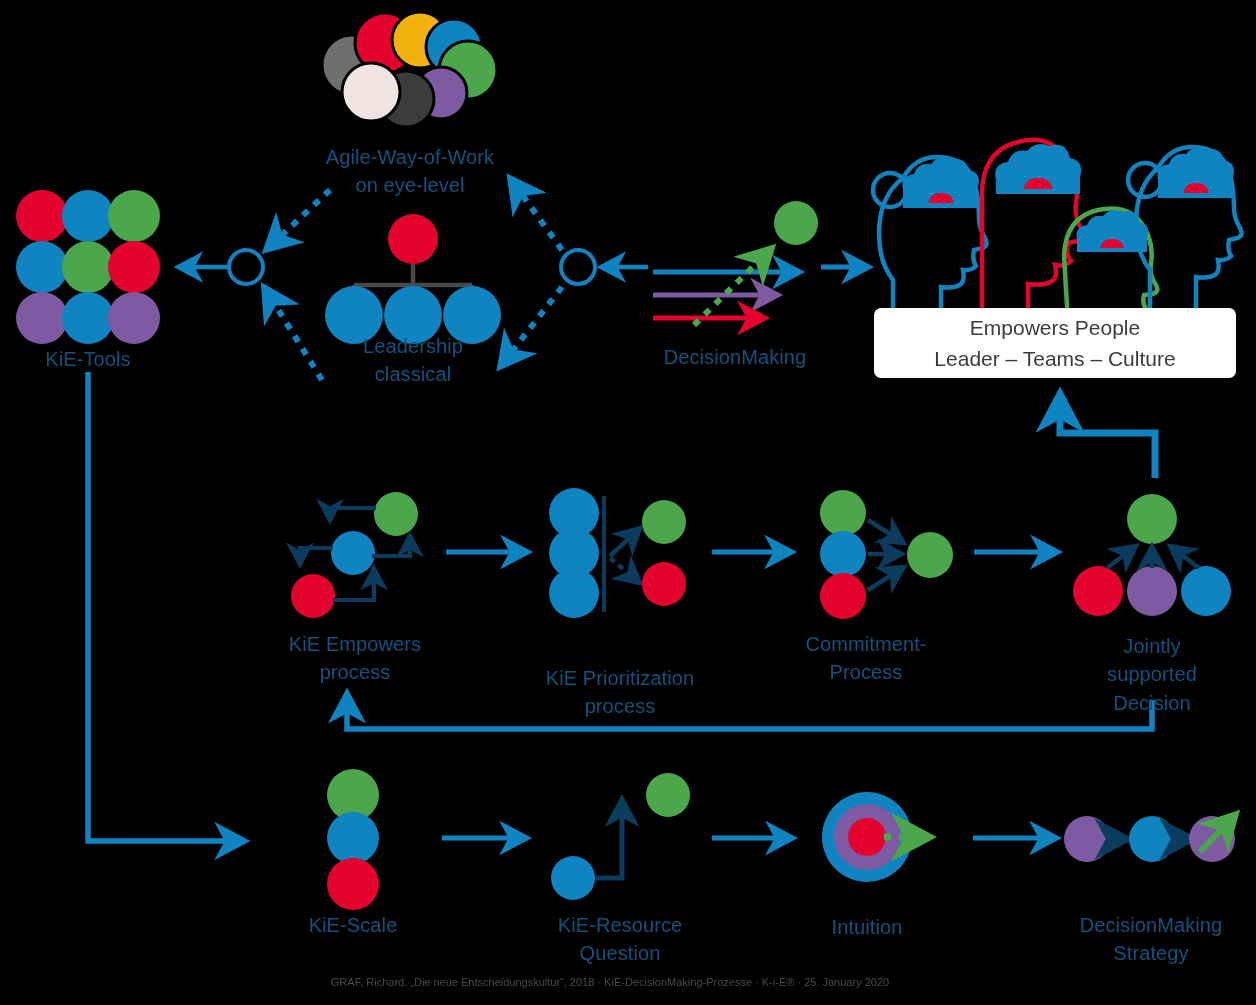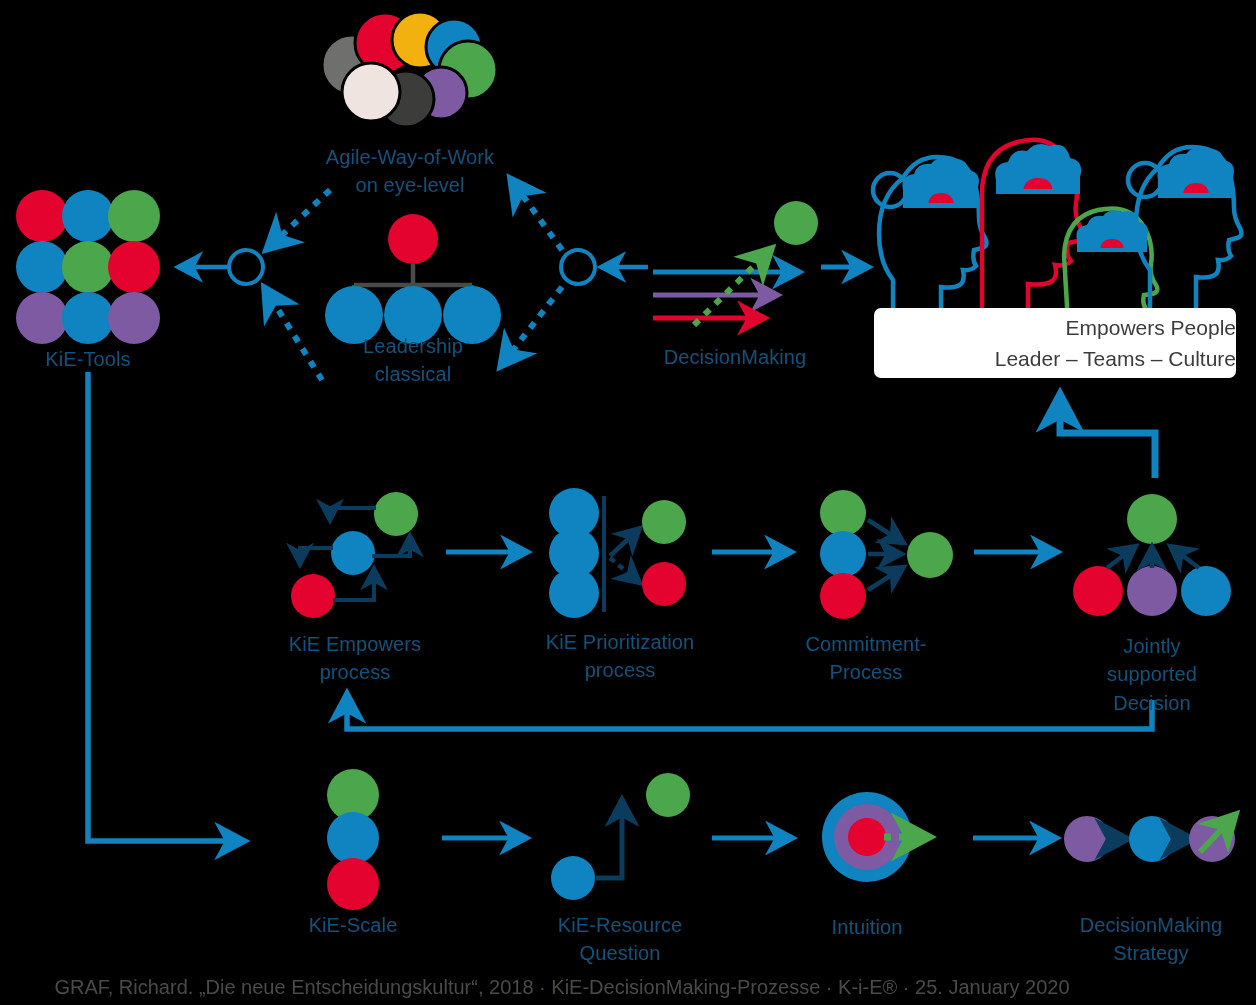--- a/index.html
+++ b/index.html
@@ -4,22 +4,22 @@
 <style>
   html,body{margin:0;padding:0;background:#000;}
   body{width:1256px;height:1005px;overflow:hidden;font-family:"Liberation Sans",sans-serif;}
   #stage{position:relative;width:1124px;height:1005px;background:#000;}
   svg.layer{position:absolute;left:0;top:0;width:1256px;height:1005px;}
   .lbl{position:absolute;color:#12537E;font-family:"Liberation Sans",sans-serif;
        font-size:20px;line-height:1.42;text-align:center;letter-spacing:.1px;}
   .box{position:absolute;background:#FFFFFF;border-radius:7px;
        display:flex;flex-direction:column;align-items:center;justify-content:center;}
   .box div{color:#3C3C3B;font-size:21px;line-height:1.5;font-family:"Liberation Sans",sans-serif;}
-  .foot{position:absolute;color:#4A4A49;font-size:20px;width:100%;text-align:center;
-        font-family:"Liberation Sans",sans-serif;}
+  .foot{position:absolute;color:#4A4A49;font-size:11px;width:100%;text-align:center;
+        font-family:"Liberation Sans",sans-serif;padding-left:48px;}
 </style>
 </head>
 <body>
 
 <div id="stage">
 
   <svg class="layer" viewBox="0 0 1256 1005">
     <defs>
       <marker id="ah-blue" markerWidth="7" markerHeight="7" refX="5.6" refY="3.5" orient="auto">
         <path d="M0,0 L6.6,3.5 L0,7 L1.9,3.5 Z" fill="#0F84C0"></path>
@@ -265,31 +265,31 @@
 
   <div class="lbl" style="left:8px;top:345px;width:160px;">KiE-Tools</div>
 
   <div class="lbl" style="left:333px;top:332px;width:160px;">
     <span>Leadership</span><br>
     <span>classical</span>
   </div>
 
   <div class="lbl" style="left:630px;top:343px;width:210px;">DecisionMaking</div>
 
-  <div class="box" style="left:874px;top:308px;width:362px;height:70px;align-items:flex-end;">
+  <div class="box" style="left:874px;top:308px;width:362px;height:70px;">
     <div>Empowers People</div>
     <div>Leader – Teams – Culture</div>
   </div>
 
   <div class="lbl" style="left:265px;top:630px;width:180px;">
     <span>KiE Empowers</span><br>
     <span>process</span>
   </div>
 
-  <div class="lbl" style="left:524px;top:628px;width:192px;">
+  <div class="lbl" style="left:524px;top:664px;width:192px;">
     <span>KiE Prioritization</span><br>
     <span>process</span>
   </div>
 
   <div class="lbl" style="left:780px;top:630px;width:172px;">
     <span>Commitment-</span><br>
     <span>Process</span>
   </div>
 
   <div class="lbl" style="left:1068px;top:632px;width:168px;">

